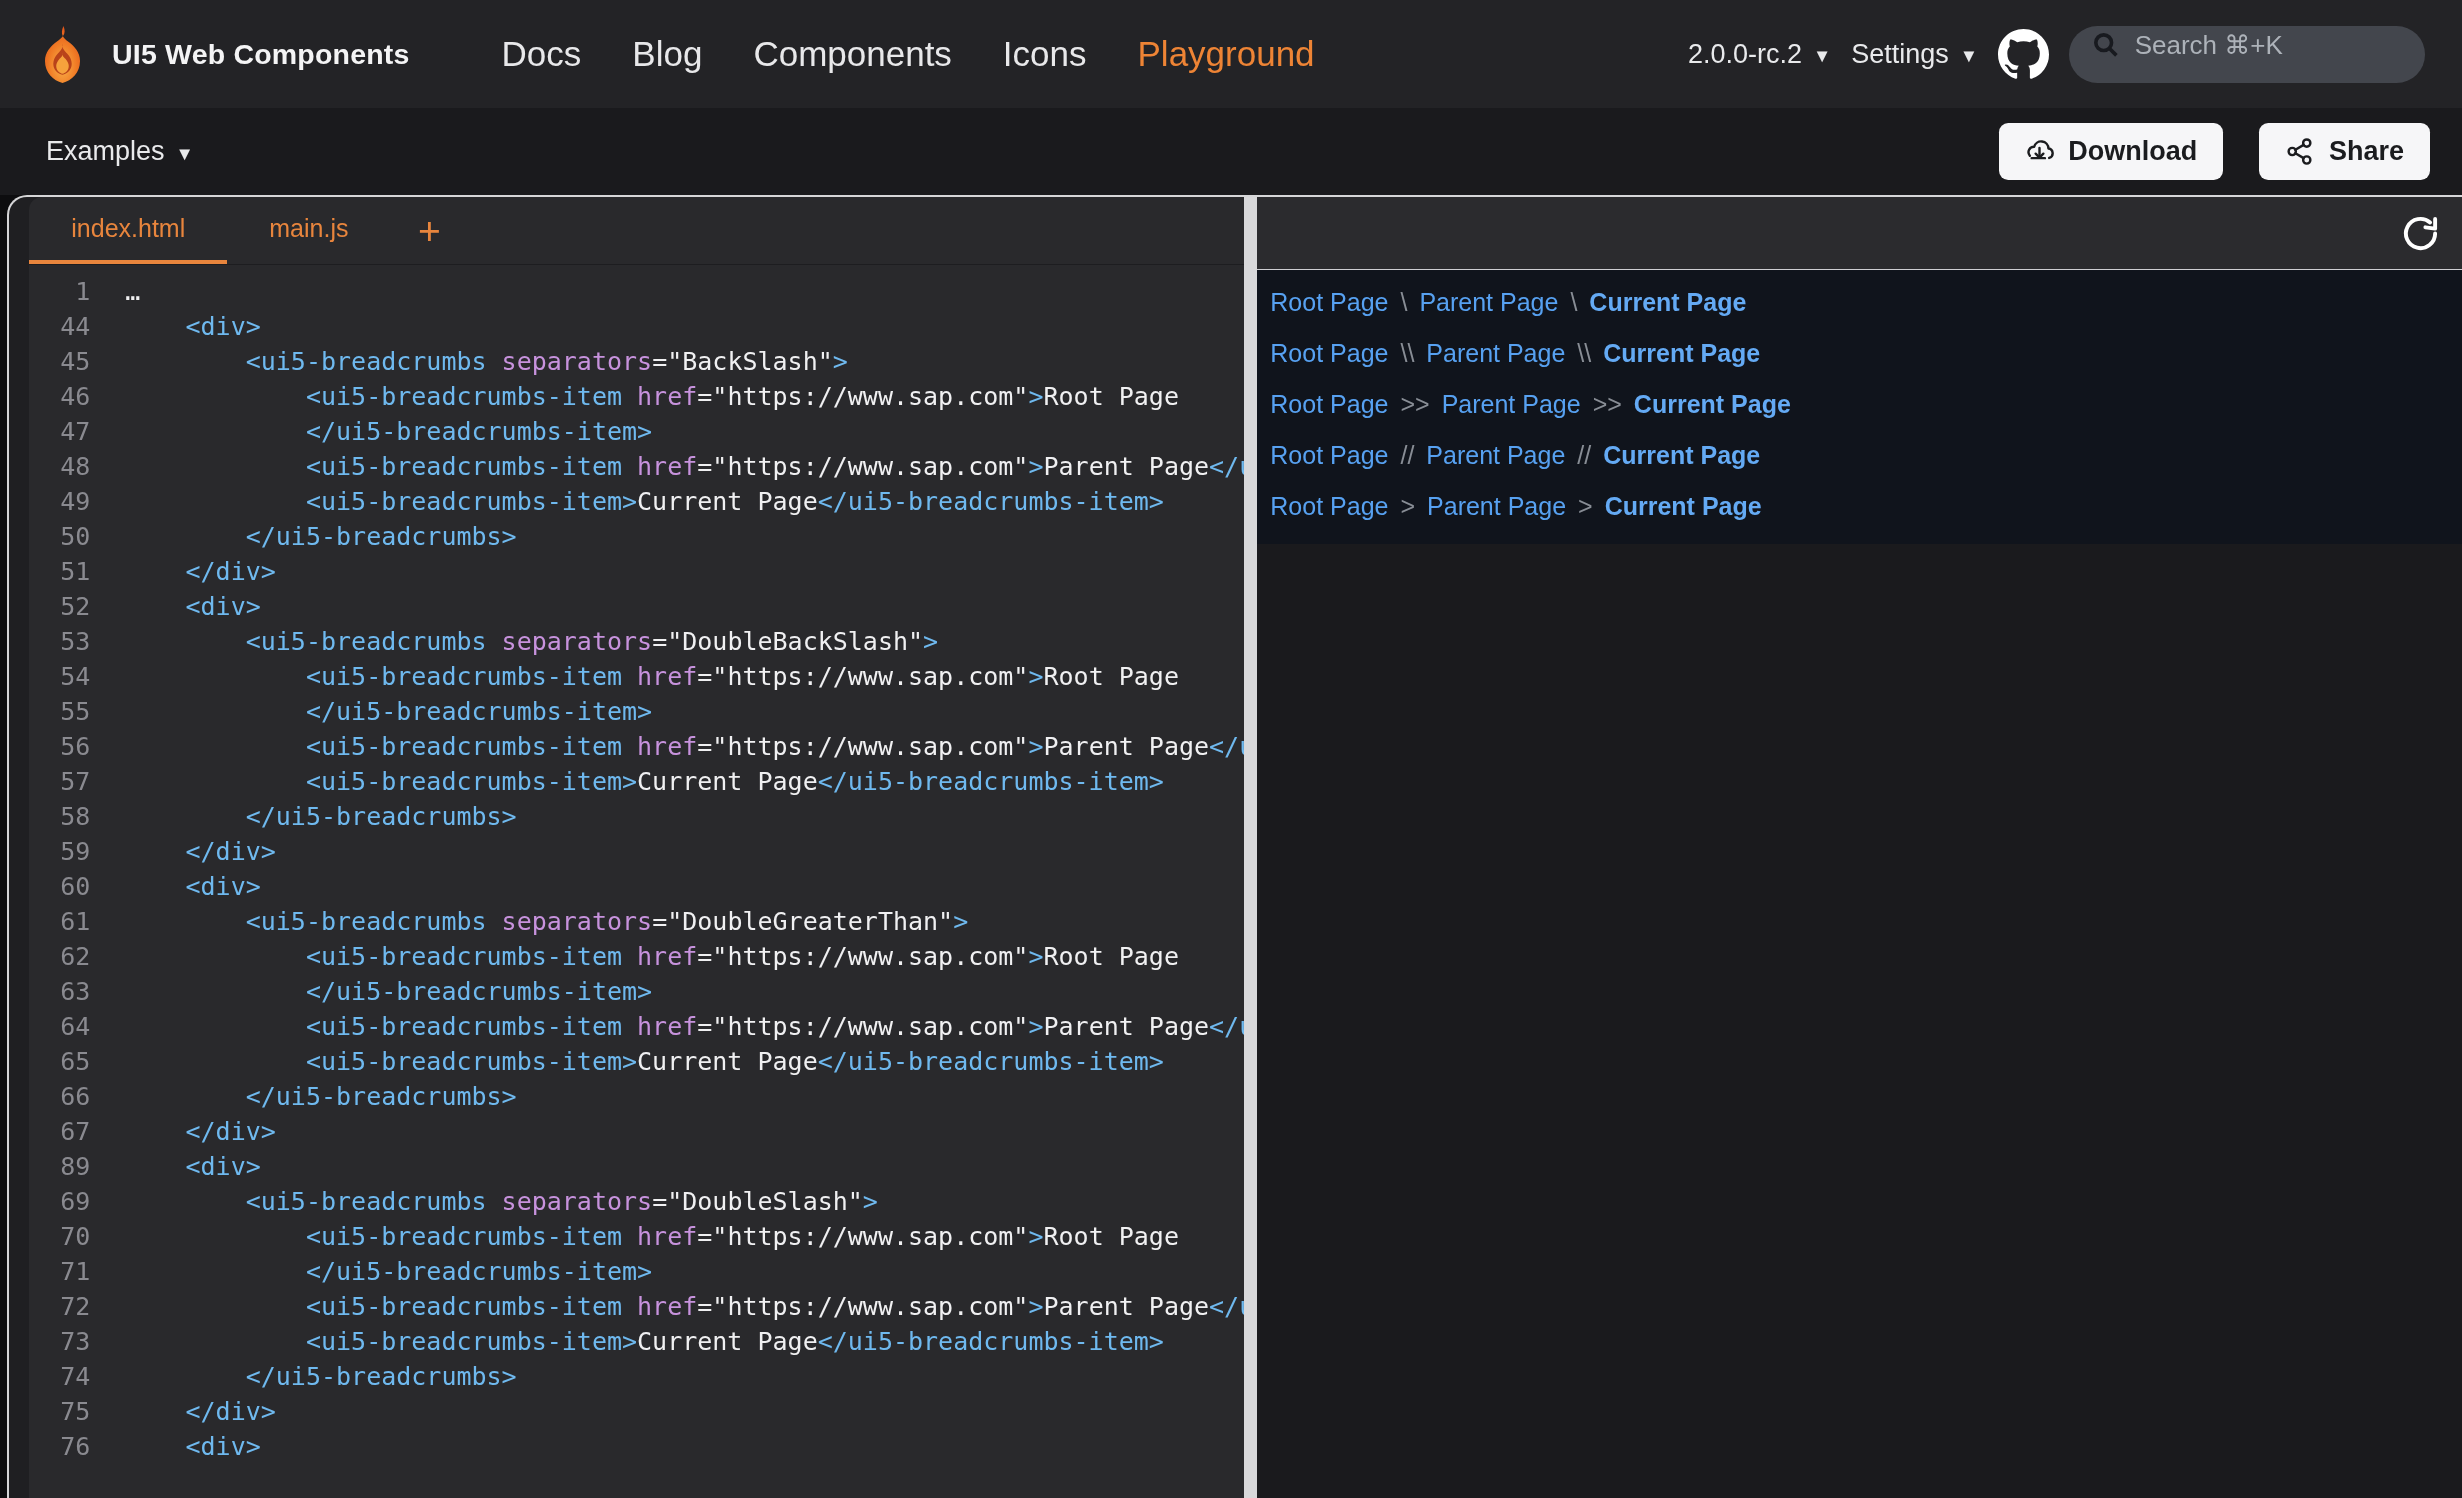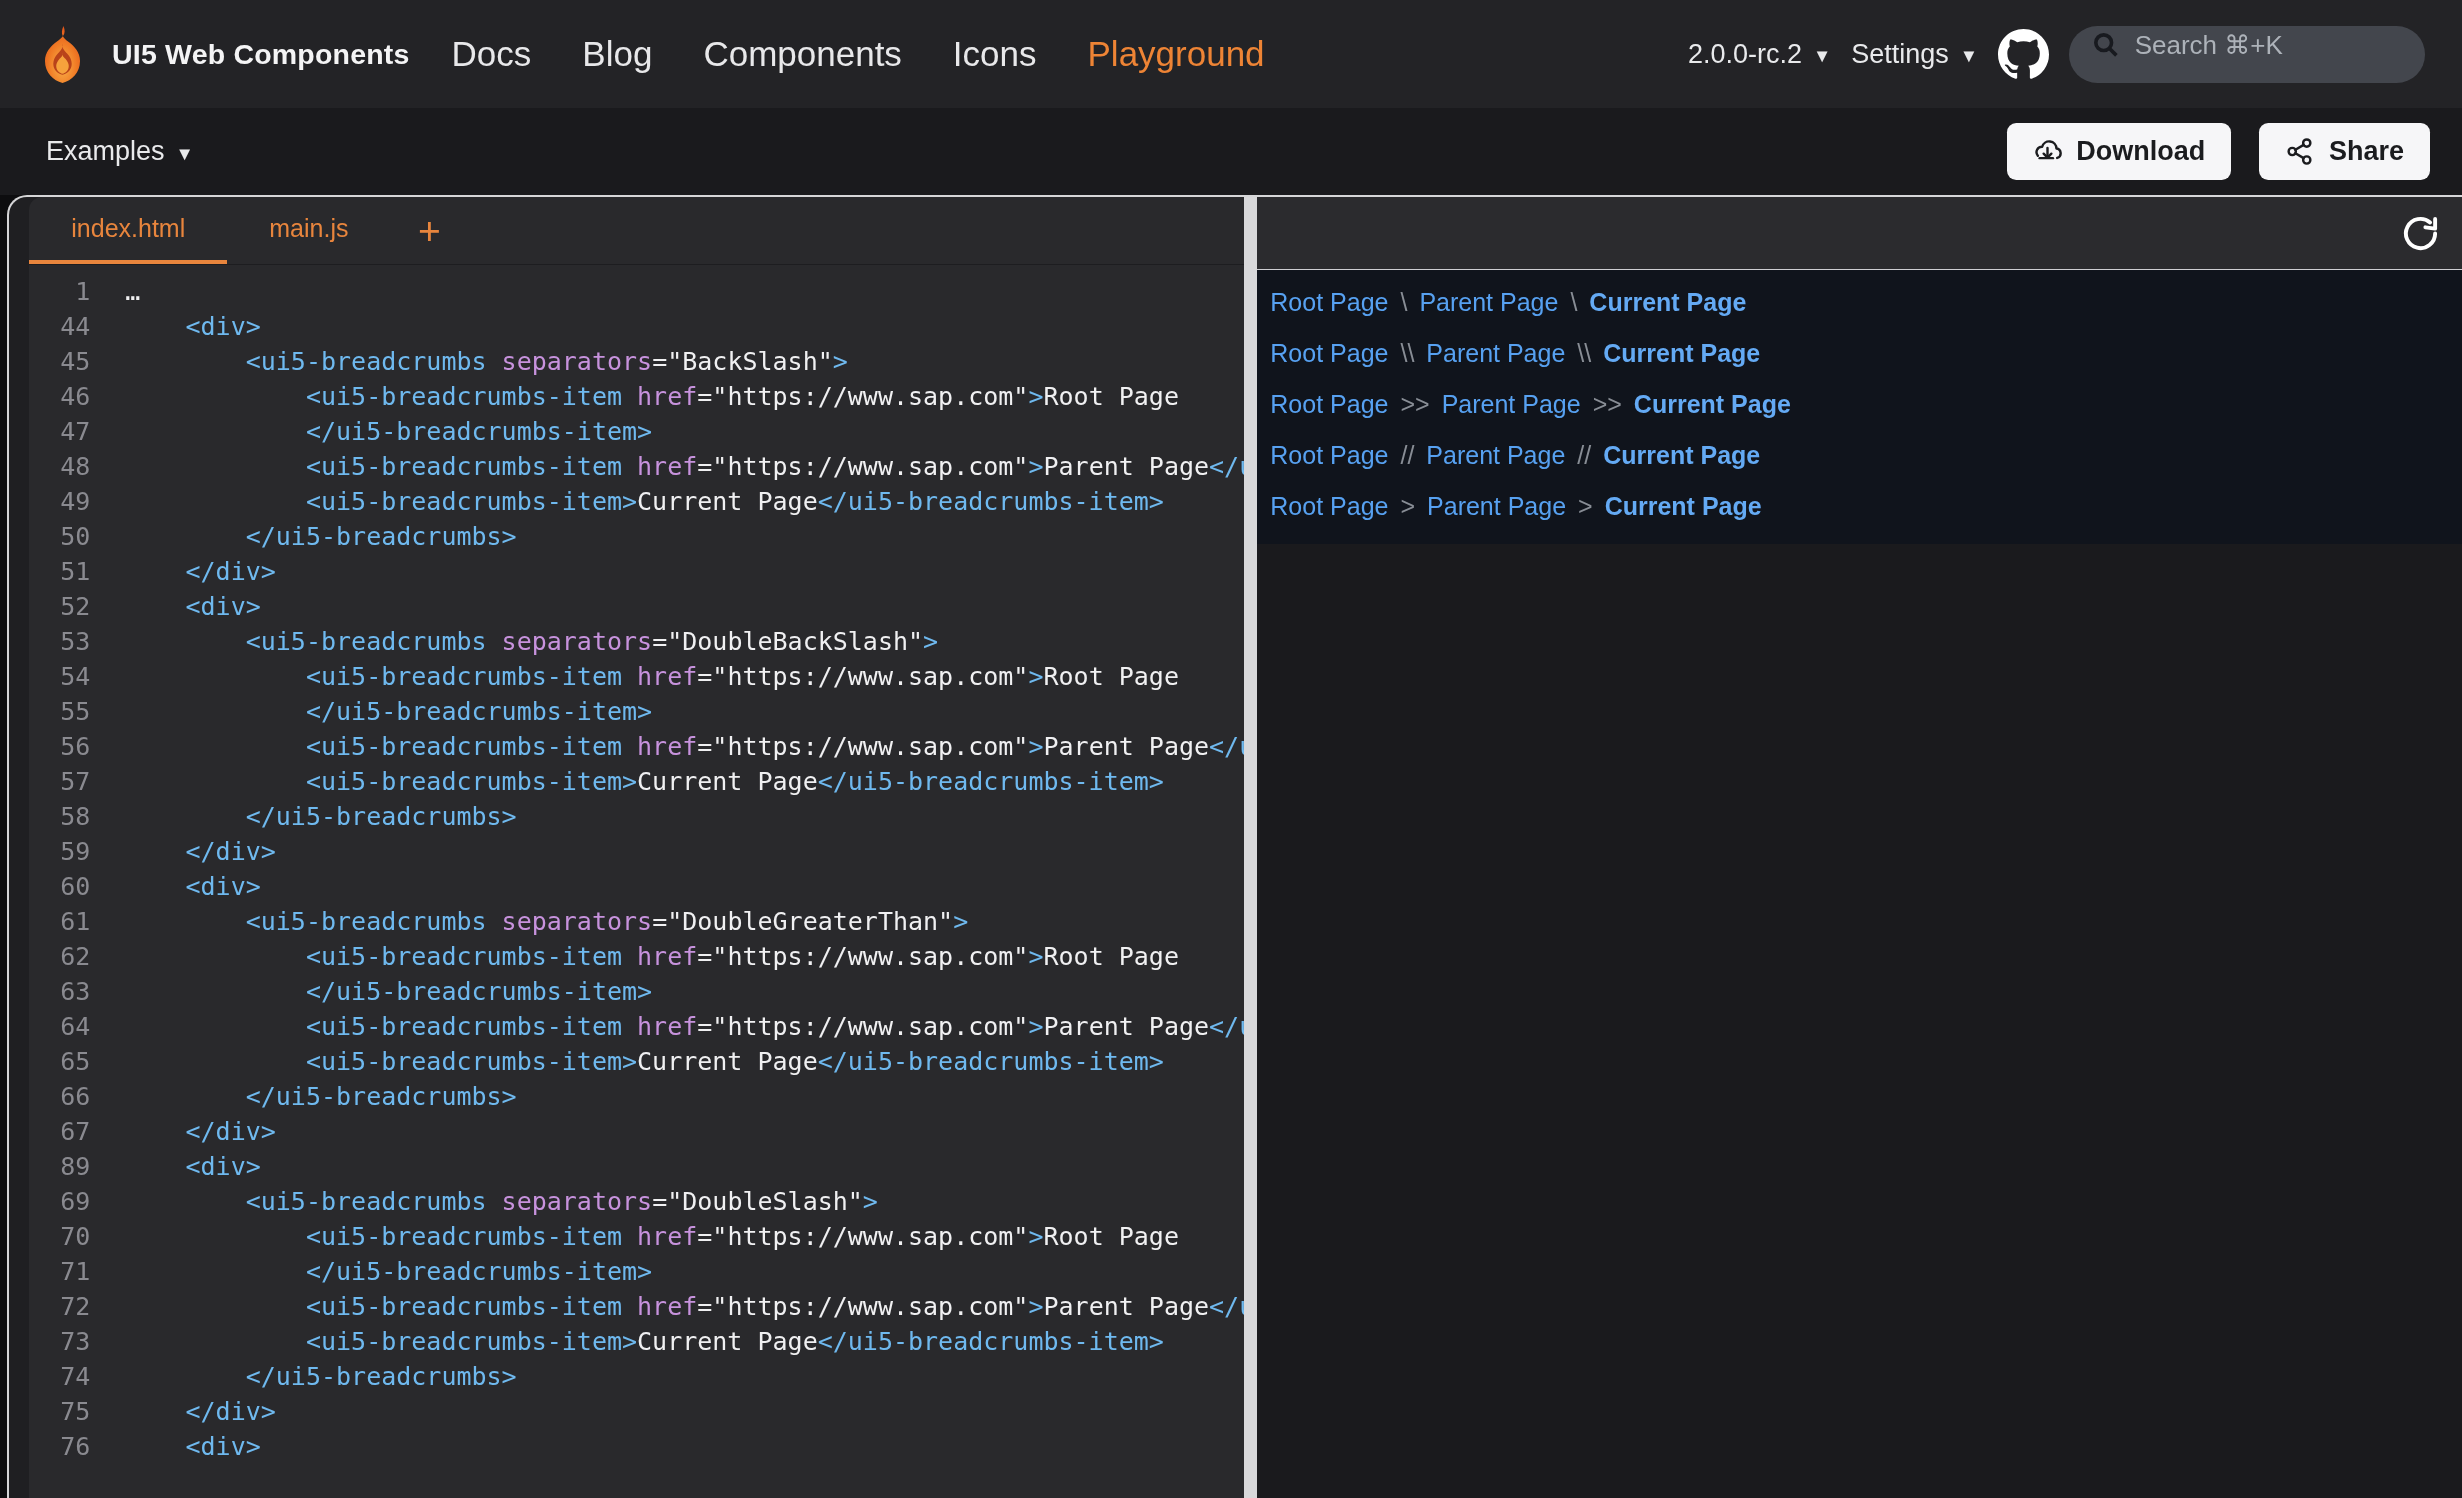--- a/index.html
+++ b/index.html
@@ -7,39 +7,39 @@
     --tag:#6fb9ef; --attr:#c792dd; --plain:#f0f0f2;
     --nav-bg:#232326; --bar-bg:#1a1a1d; --editor-bg:#29292c; --strip-bg:#1f1f22;
     --navy:#10141c; --pv-rest:#1a1a1d; --toolbar-bg:#2b2b2e; --frame:#d6d6d8;
   }
   *{margin:0;padding:0;box-sizing:border-box}
   html,body{width:2462px;height:1498px;overflow:hidden}
   body{background:#0d0d0f;font-family:"Liberation Sans",sans-serif;-webkit-font-smoothing:antialiased}
 
   
   .navbar{height:108px;background:var(--nav-bg);display:flex;align-items:center;padding:0 37px 0 33px}
-  .brand{display:flex;align-items:center;gap:20px;margin-right:42px;cursor:pointer}
+  .brand{display:flex;align-items:center;gap:20px;margin-right:92px;cursor:pointer}
   .brand-title{color:#f4f4f5;font-size:28.5px;font-weight:700;letter-spacing:0.2px}
   .logo{width:59px;height:59px;flex:none}
   .nav-menu{display:flex;align-items:center;gap:51px}
   .nav-item{color:#e8e8ea;font-size:35px;cursor:pointer}
   .nav-item.active{color:#ee8435}
   .nav-right{margin-left:auto;display:flex;align-items:center;gap:20px}
   .drop{display:flex;align-items:center;gap:11px;color:#e9eaec;font-size:27px;cursor:pointer}
   .caret{font-size:18.4px;color:#e9eaec;transform:translateY(1.8px)}
   .gh{width:51px;height:51px;fill:#fff;cursor:pointer}
   .search-pill{width:356px;height:57px;border-radius:28.5px;background:#43464d;display:flex;gap:14.7px;padding:4px 22px;cursor:text}
   .search-pill svg{width:29px;height:29px;stroke:#181a1f;flex:none}
   .search-ph{color:#adb2b9;font-size:26px}
 
   
   .examples-bar{height:87px;background:var(--bar-bg);display:flex;align-items:center;padding:0 32px 0 46px}
   .btn{display:flex;align-items:center;gap:14.7px;background:#f6f6f8;color:#1b1c1f;border:none;border-radius:9.2px;height:57px;padding:0 26px;font-size:27px;font-weight:700;font-family:inherit;cursor:pointer}
   .btn svg{width:29px;height:29px;stroke:#1b1c1f;fill:none;stroke-width:2;stroke-linecap:round;stroke-linejoin:round}
-  .btn-row{margin-left:auto;display:flex;gap:28px}
+  .btn-row{margin-left:auto;display:flex;gap:36px}
 
   
   .playground{margin-left:7.3px;height:1303px;border-top:2.8px solid var(--frame);border-left:2.8px solid var(--frame);border-top-left-radius:20px;background:var(--strip-bg);display:flex;overflow:hidden}
   .editor-pane{width:1235px;flex:none;padding-left:20px;display:flex;min-width:0}
   .editor-surface{flex:1;background:var(--editor-bg);display:flex;flex-direction:column;min-width:0;border-top-left-radius:13px}
   .tab-bar{height:68px;display:flex;align-items:stretch;border-bottom:1.8px solid #1d1d20;flex:none}
   .tab{display:flex;align-items:center;padding:16px 42px;color:var(--accent);font-size:25px;cursor:pointer;border-bottom:4.6px solid transparent}
   .tab.active{border-bottom-color:var(--accent)}
   .tab-add{display:flex;align-items:center;padding:0 27.5px;color:var(--accent);font-size:39px;font-weight:400;cursor:pointer}
   .code-wrap{flex:1;display:flex;padding-top:9.2px;overflow:hidden;font-family:"DejaVu Sans Mono",monospace;font-size:25px;line-height:35px}

